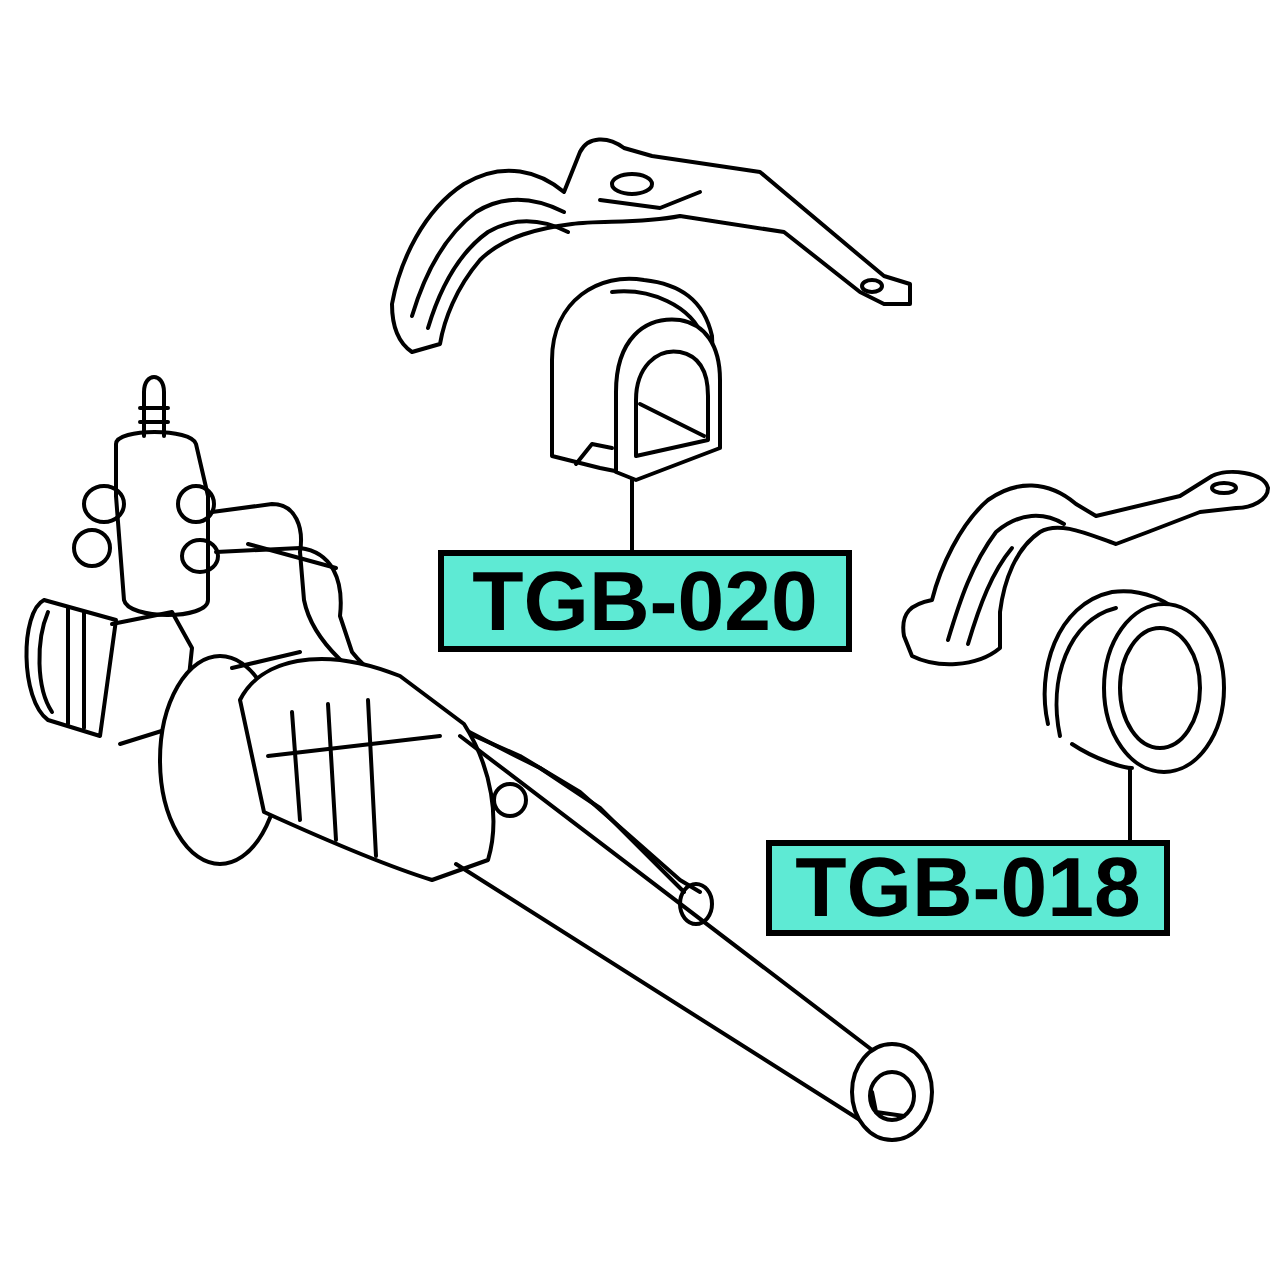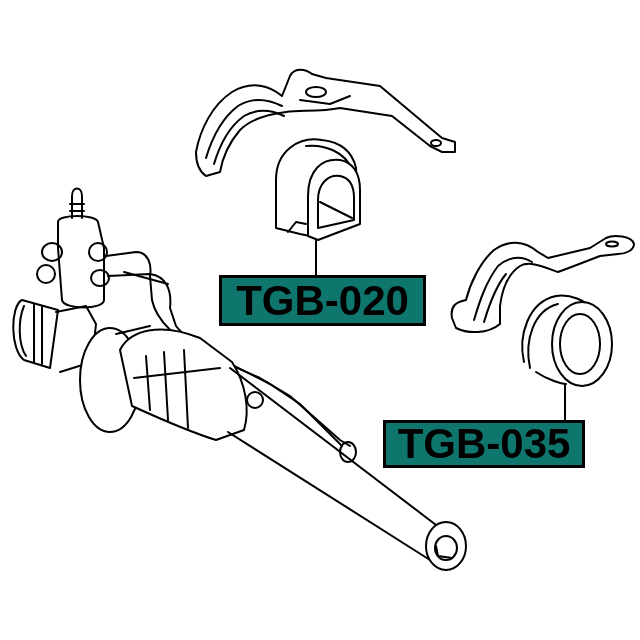--- a/index.html
+++ b/index.html
@@ -1,19 +1,19 @@
 <!DOCTYPE html>
 <html><head>
 <meta charset="utf-8">
 <style>
   html, body { margin:0; padding:0; background:#ffffff; }
   body { width:640px; height:640px; position:relative; overflow:hidden; font-family:"Liberation Sans", sans-serif; }
   #art { position:absolute; left:0; top:0; width:640px; height:640px; }
   .label-box {
-    position:absolute; box-sizing:border-box; border:3px solid #000; background:#0f766e;
+    position:absolute; box-sizing:border-box; border:3px solid #000; background:#5eead4;
     display:flex; align-items:center; justify-content:center;
     font-family:"Liberation Sans", sans-serif; font-weight:bold; color:#000;
     font-size:42px; letter-spacing:0px; line-height:1;
   }
   #box-020 { left:219px; top:275px; width:207px; height:51px; }
   #box-021 { left:383px; top:420px; width:202px; height:48px; }
 </style>
 </head>
 <body>
 
@@ -89,13 +89,13 @@
     <ellipse cx="446" cy="546" rx="20" ry="24" fill="#fff"></ellipse>
     <ellipse cx="446" cy="548" rx="11" ry="12"></ellipse>
     <path d="M436 546 L438 556 L452 558"></path>
 
     <ellipse cx="255" cy="400" rx="8" ry="8"></ellipse>
     <ellipse cx="348" cy="452" rx="8" ry="10"></ellipse>
   </g>
 </svg>
 
 <div id="box-020" class="label-box">TGB-020</div>
-<div id="box-021" class="label-box">TGB-035</div>
+<div id="box-021" class="label-box">TGB-018</div>
 
 </body></html>

